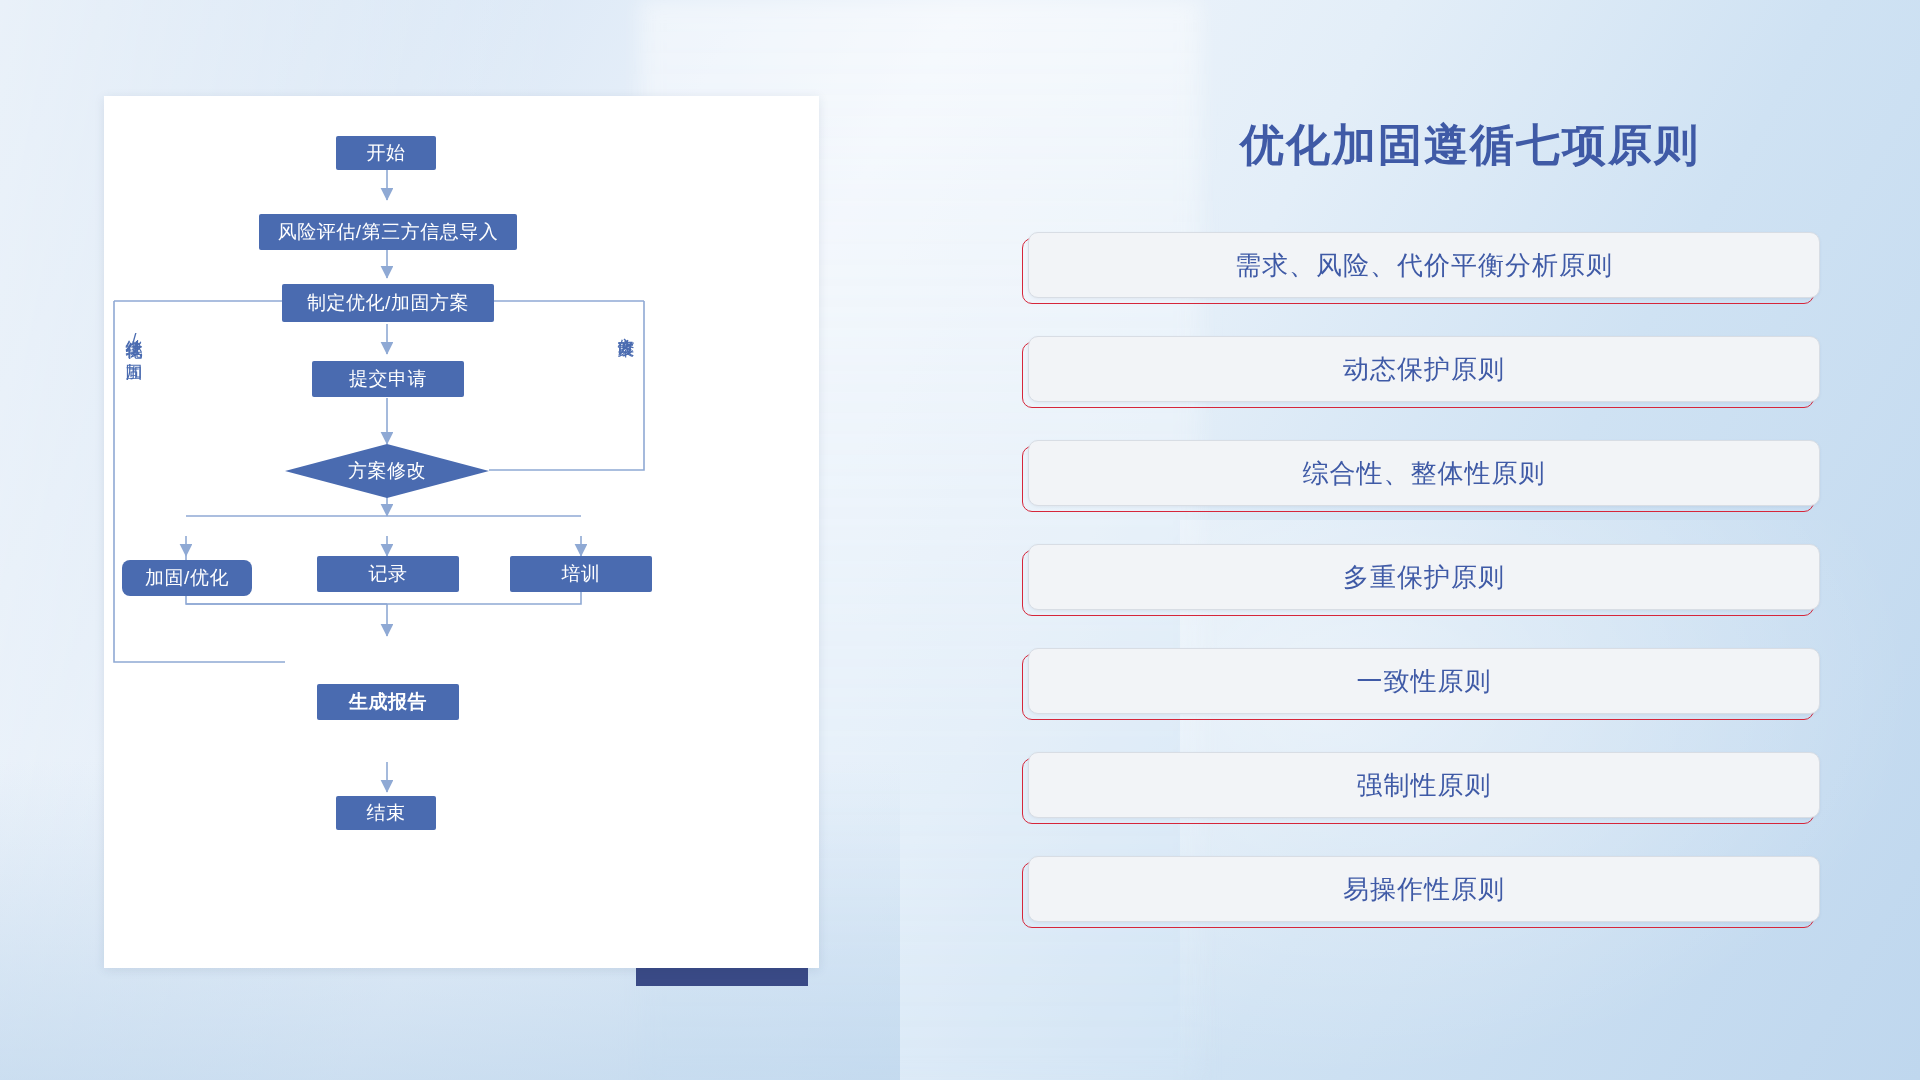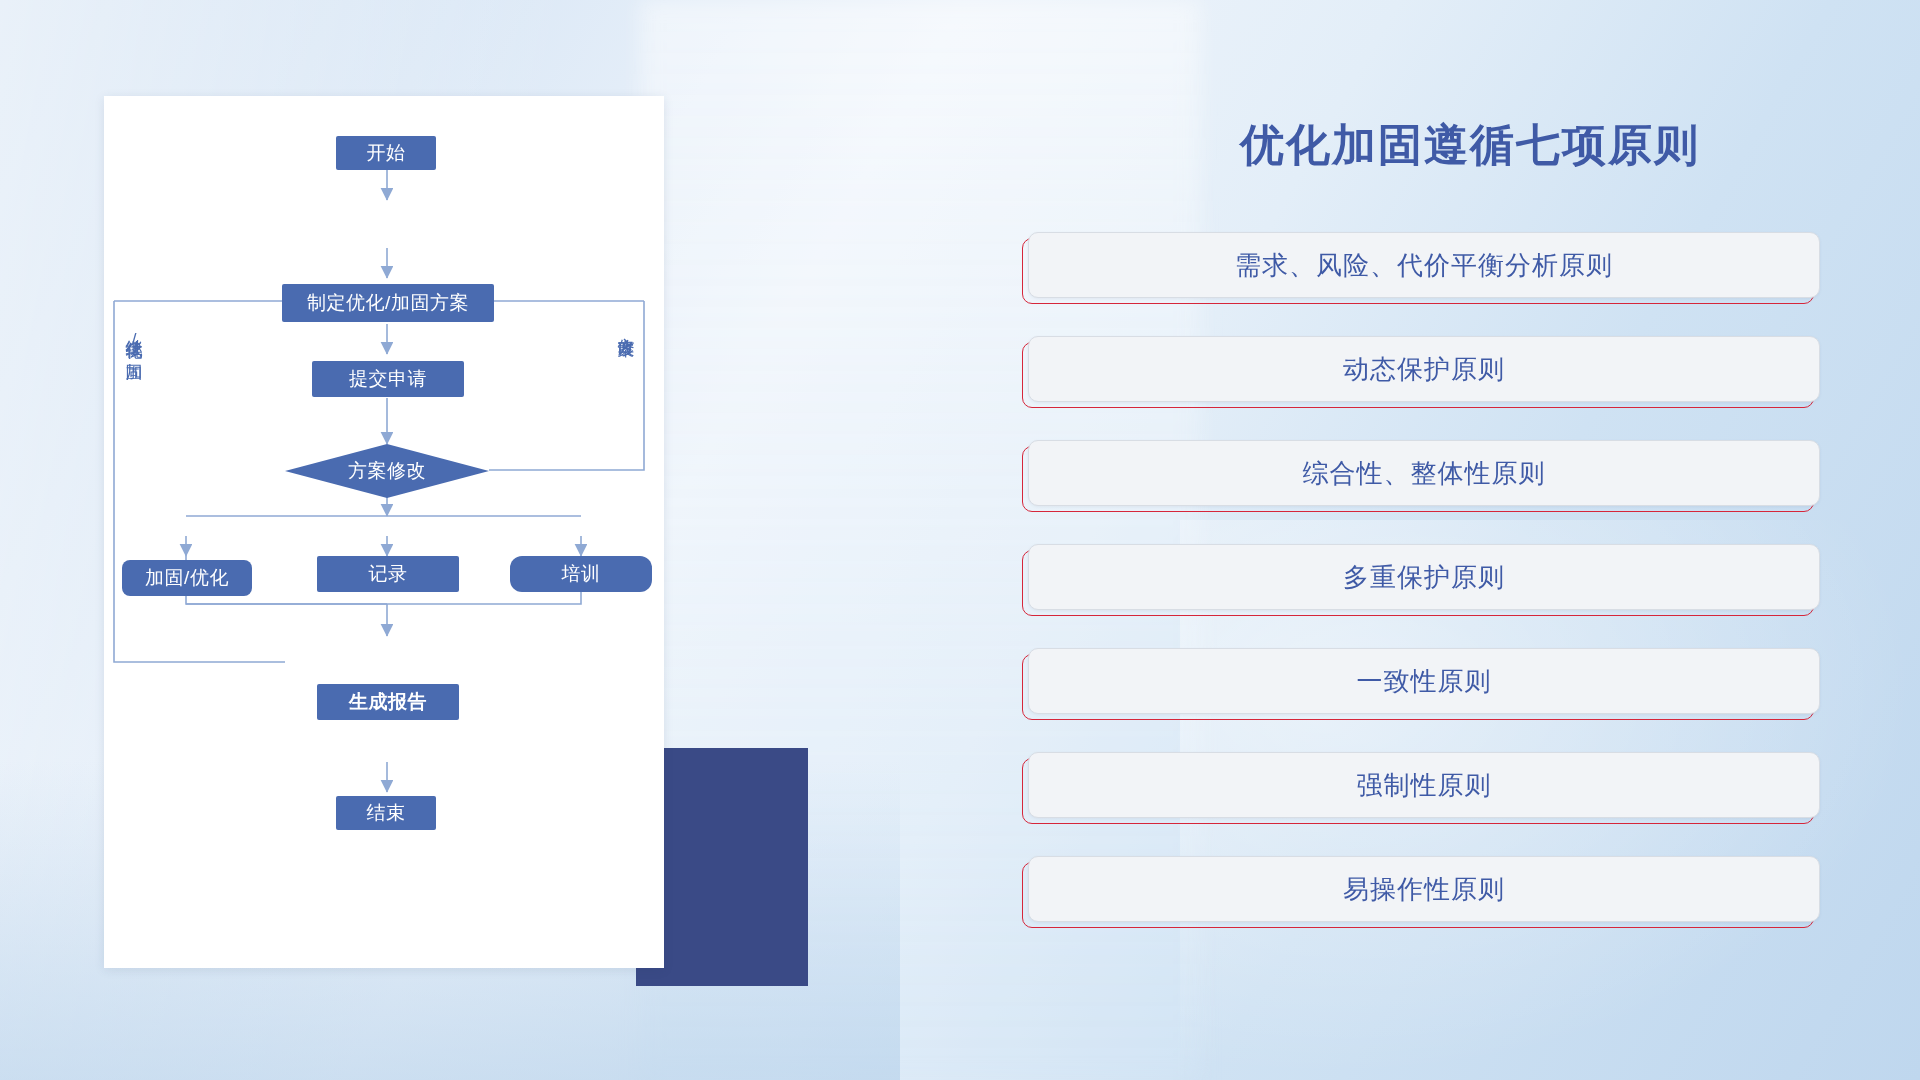--- a/index.html
+++ b/index.html
@@ -43,24 +43,25 @@
     left: 636px;
     top: 748px;
     width: 172px;
     height: 238px;
     background: #3a4a86;
   }
   .flow-card {
     position: absolute;
     left: 104px;
     top: 96px;
-    width: 560px;
+    width: 672px;
     height: 872px;
     background: #ffffff;
     box-shadow: 0 2px 10px rgba(40,60,100,0.10);
+    padding-left: 43px;
   }
 
   .node {
     position: absolute;
     background: #4a6bb0;
     color: #ffffff;
     font-size: 19px;
     display: flex;
     align-items: center;
     justify-content: center;
@@ -204,20 +205,23 @@
       <path d="M385,374 L540,374 L540,205"></path>
 
       <path d="M10,205 L10,566 L181,566"></path>
     </g>
   </svg>
 
   <div class="node" style="left:232px; top:40px; width:100px; height:34px;">
     <span>开始</span>
   </div>
 
+  <div class="node" style="left:155px; top:118px; width:258px; height:36px;">
+    <span>风险评估/第三方信息导入</span>
+  </div>
 
   <div class="node" style="left:178px; top:188px; width:212px; height:38px;">
     <span>制定优化/加固方案</span>
   </div>
 
   <div class="node" style="left:208px; top:265px; width:152px; height:36px;">
     <span>提交申请</span>
   </div>
 
   <div class="diamond-wrap" style="left:181px; top:348px; width:204px; height:54px;">
@@ -226,21 +230,21 @@
       </svg>
     <div class="diamond-label">方案修改</div>
   </div>
 
   <div class="node" style="left:18px; top:464px; width:130px; height:36px;border-radius:8px;">
     <span>加固/优化</span>
   </div>
   <div class="node" style="left:213px; top:460px; width:142px; height:36px;">
     <span>记录</span>
   </div>
-  <div class="node" style="left:406px; top:460px; width:142px; height:36px;border-radius:12px;">
+  <div class="node" style="left:406px; top:460px; width:142px; height:36px;">
     <span>培训</span>
   </div>
 
 
   <div class="node" style="left:213px; top:588px; width:142px; height:36px;font-weight:bold;">
     <span>生成报告</span>
   </div>
 
   <div class="node" style="left:232px; top:700px; width:100px; height:34px;justify-content:center;">
     <span>结束</span>

